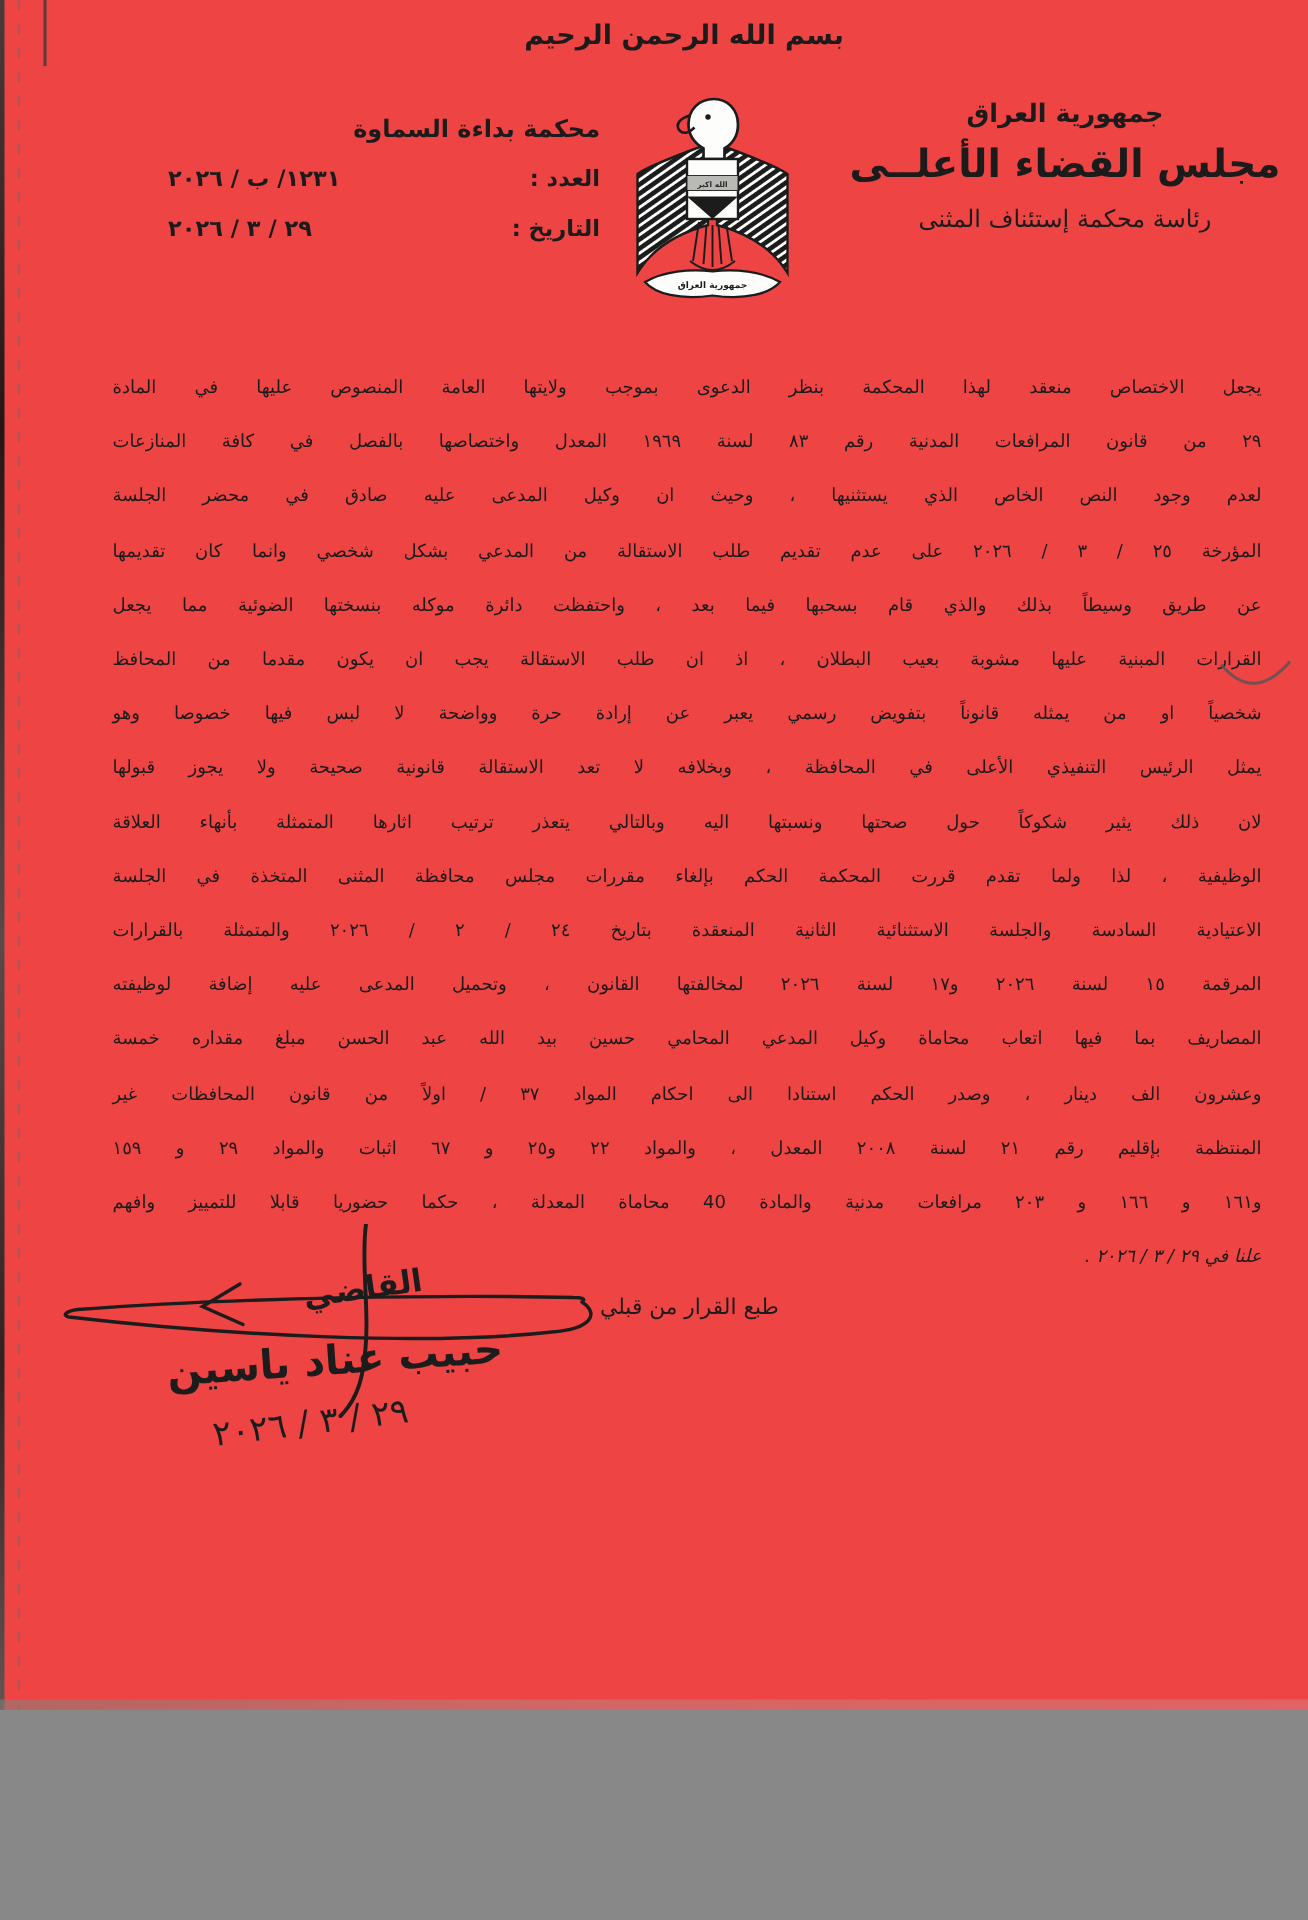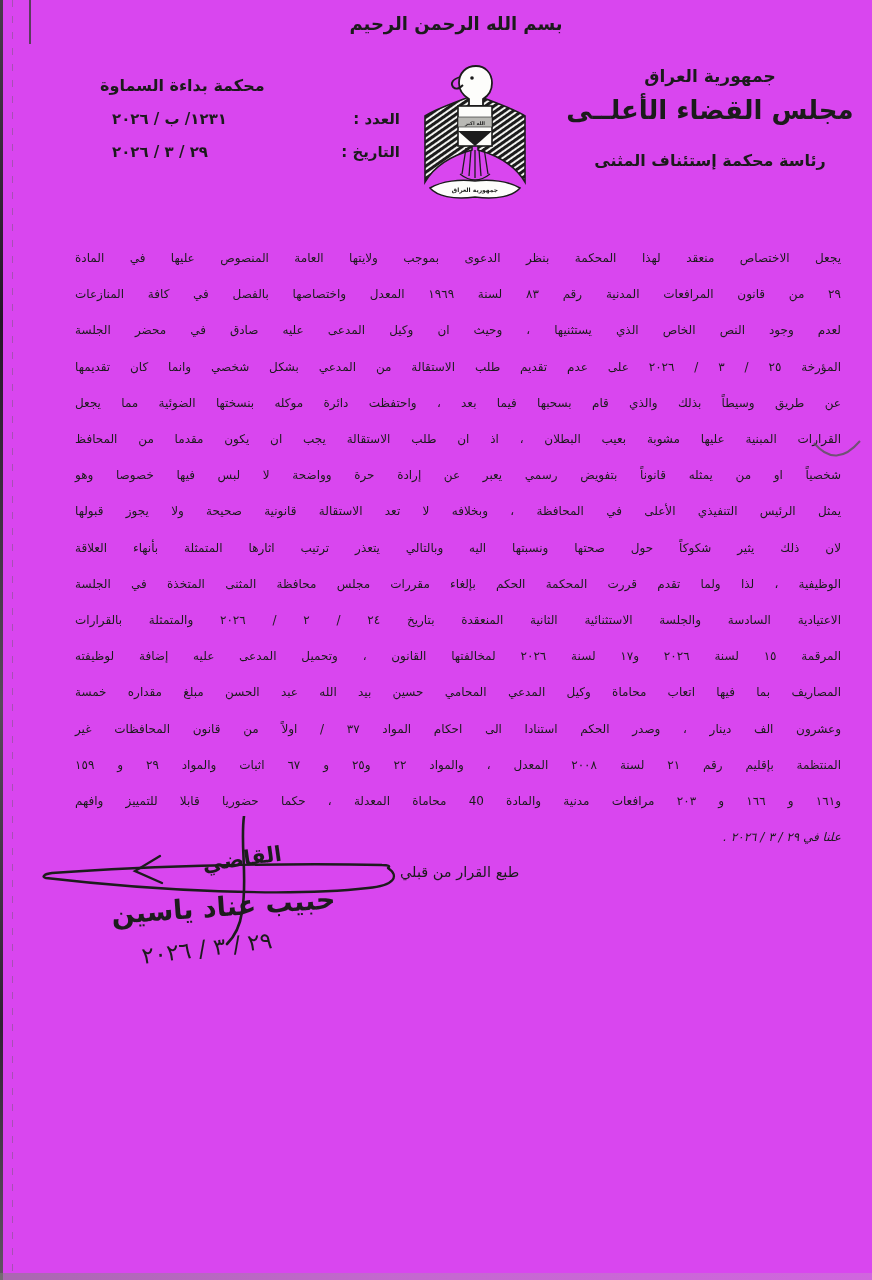--- a/index.html
+++ b/index.html
@@ -1,20 +1,20 @@
 <!DOCTYPE html>
 <html lang="ar" dir="rtl"><head>
 <meta charset="utf-8">
 <style>
   html, body { margin: 0; padding: 0; background: #888; }
   .page {
     position: relative;
-    width: 872px; height: 1280px;
+    width: 872px; height: 1140px;
     margin: 0 auto;
-    background: #d946ef;
+    background: #ef4444;
     overflow: hidden;
     direction: rtl;
     font-family: "DejaVu Sans", sans-serif;
     color: #1b1b1b;
   }
 
   
   .edge-left {
     position: absolute; left: 0; top: 0; width: 3px; height: 100%;
     background: linear-gradient(#3a3a3a, #101010 25%, #4a4a4a 55%, #1d1d1d 80%, #555);
@@ -38,26 +38,26 @@
   .bismillah {
     position: absolute; top: 13px; left: 40px; right: 0;
     text-align: center; font-size: 18px; font-weight: bold;
   }
   .hdr-right {
     position: absolute; top: 66px; right: 16px; width: 292px;
     text-align: center;
   }
   .country   { font-size: 17px; font-weight: bold; }
   .council   { font-size: 26px; font-weight: bold; margin-top: 9px; letter-spacing: 1px; }
-  .appeal    { font-size: 16px; font-weight: bold; margin-top: 26px; }
+  .appeal    { font-size: 16px; font-weight: normal; margin-top: 11px; }
 
   .emblem-wrap { position: absolute; top: 63px; left: 412px; width: 126px; height: 146px; }
 
   .hdr-left { position: absolute; top: 76px; left: 100px; width: 300px; }
-  .court-name { text-align: left; font-size: 16px; font-weight: bold; }
+  .court-name { text-align: right; font-size: 16px; font-weight: bold; }
   .meta-row {
     display: flex; justify-content: space-between; align-items: baseline;
     direction: rtl; font-size: 15px; font-weight: bold;
     margin-top: 15px; padding-left: 12px;
   }
 
   
   .ruling {
     position: absolute; top: 204px; right: 31px; left: 75px;
     font-size: 12px;

